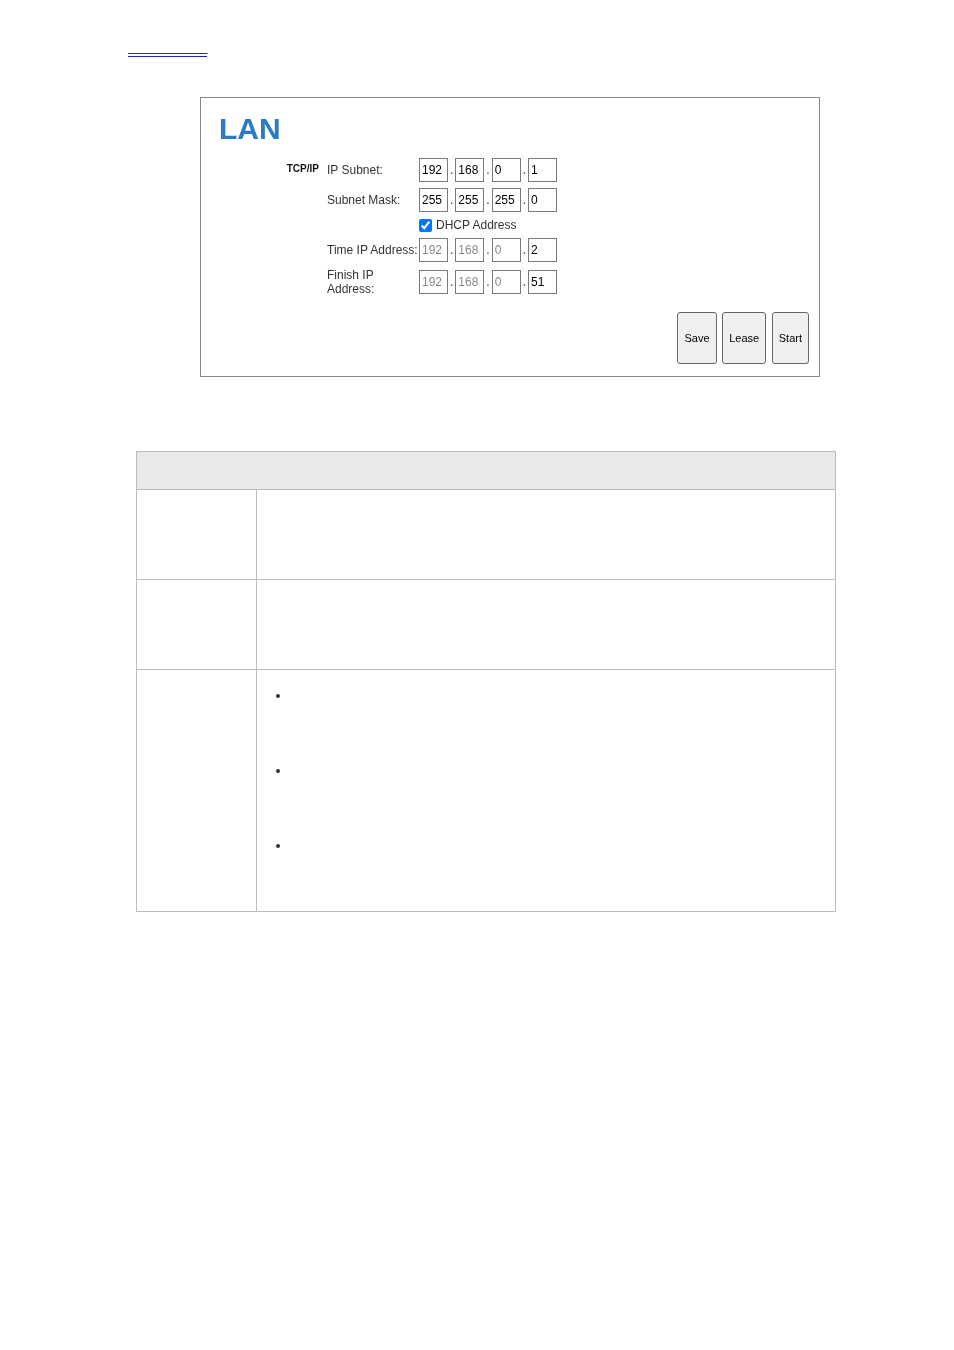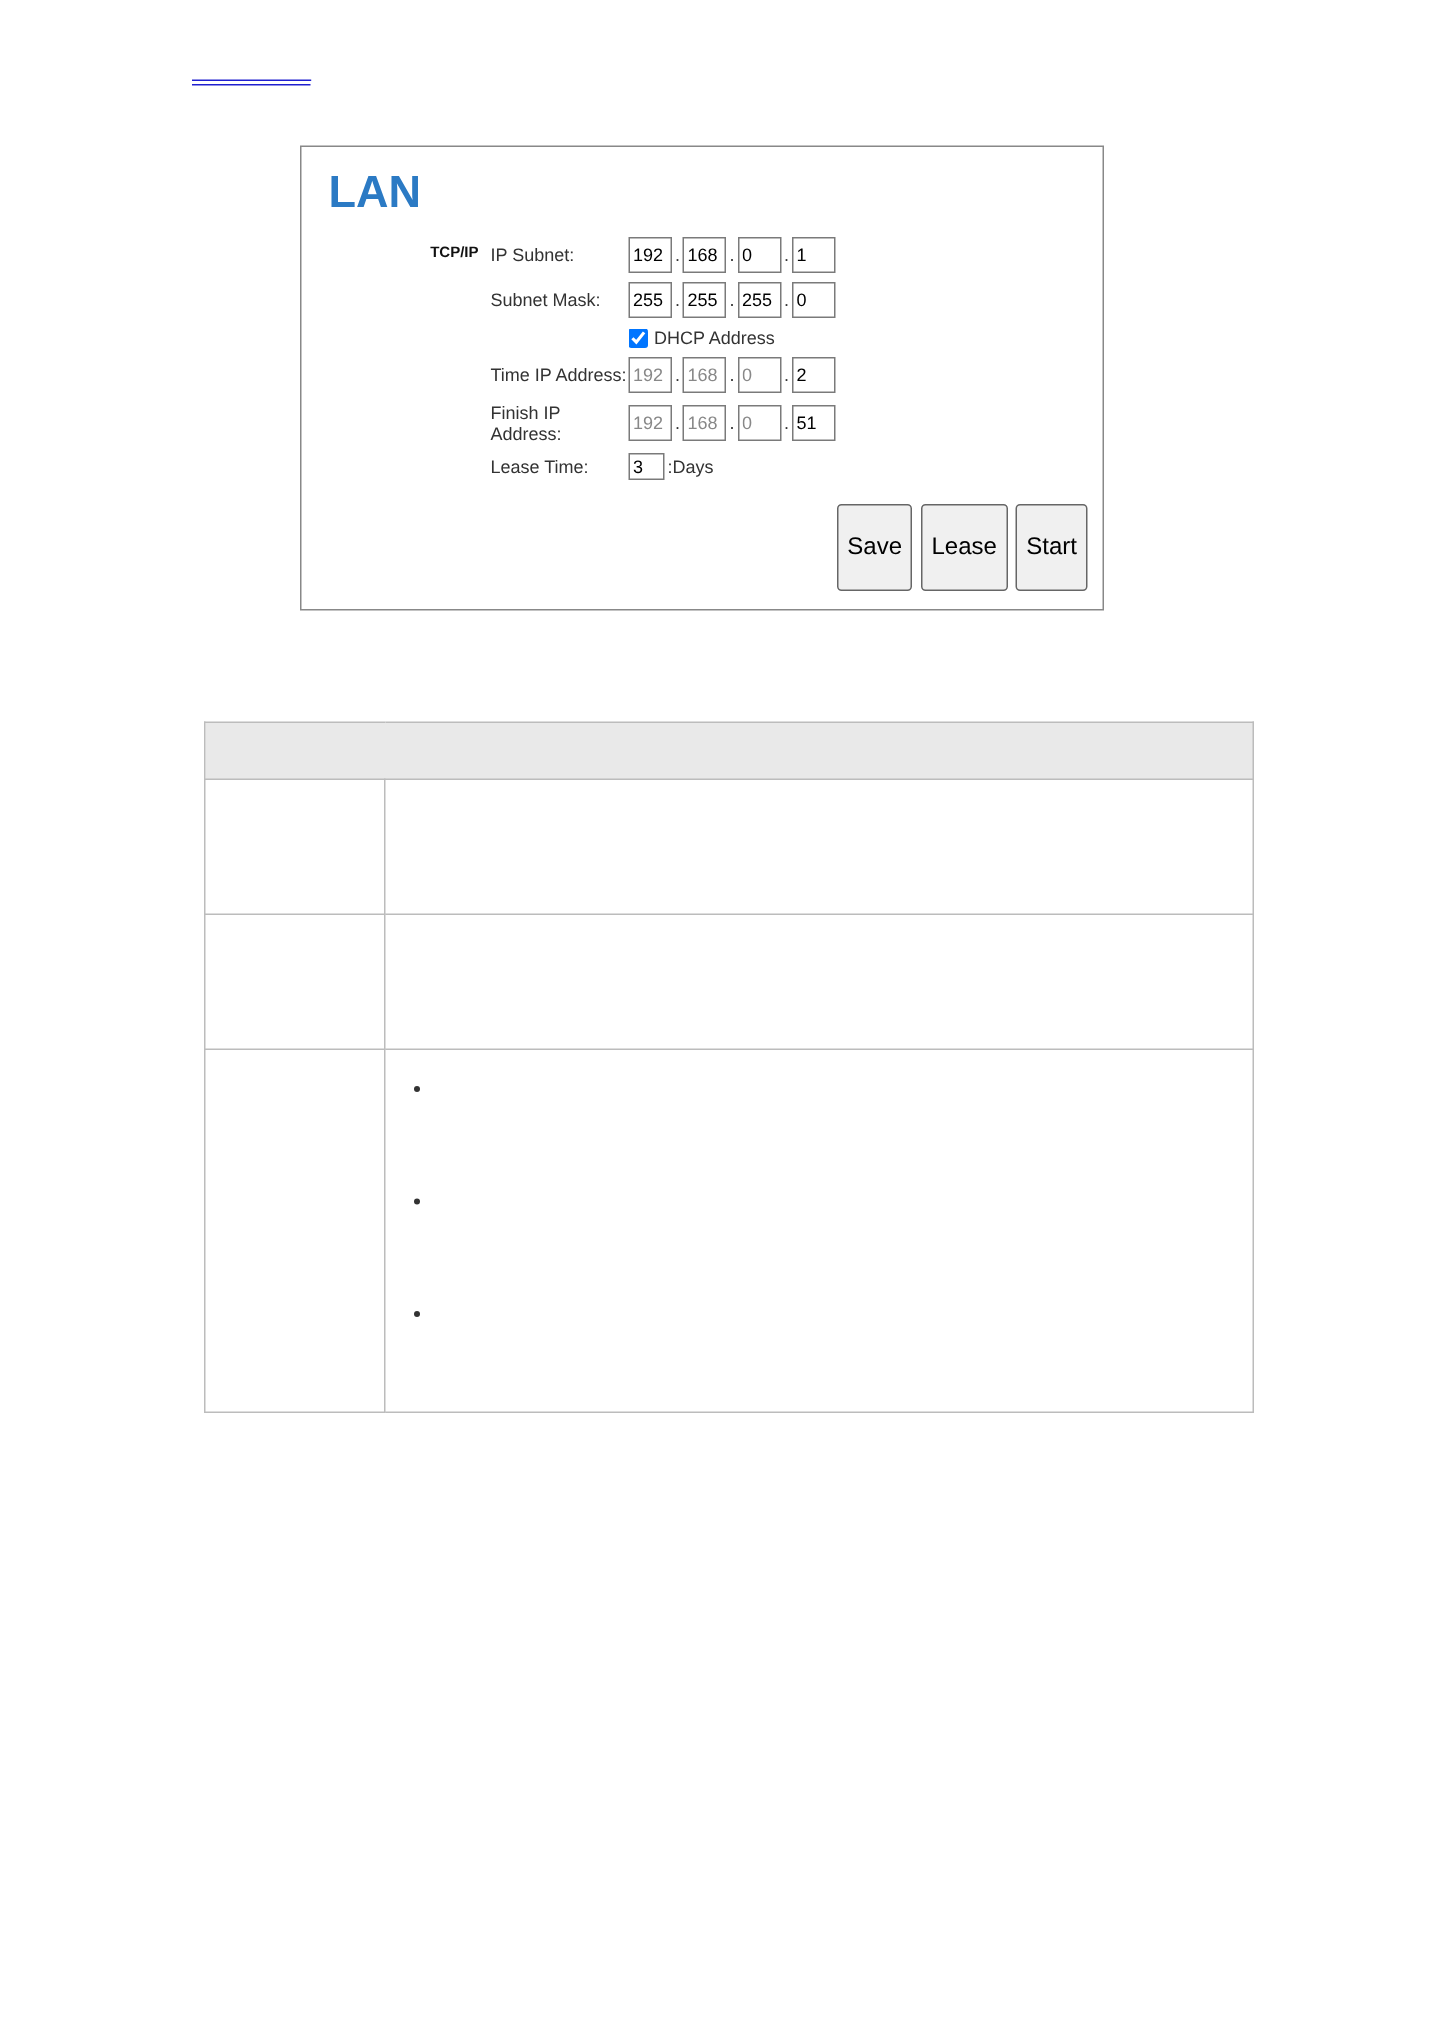--- a/index.html
+++ b/index.html
@@ -16,21 +16,21 @@
     color: #2020d0;
     text-decoration: underline;
     display: inline-block;
     margin: 0 0 40px 0;
     border-bottom: 1px solid #2020d0;
     padding-bottom: 1px;
     font-size: 13px;
   }
   .panel {
     border: 1px solid #888;
-    width: 536px;
+    width: 620px;
     margin-left: 72px;
     padding: 12px 10px 12px 18px;
     background: #fff;
     margin-bottom: 74px;
   }
   .panel-title {
     color: #2b7ac4;
     font-weight: bold;
     font-size: 30px;
     font-family: Arial, sans-serif;
@@ -57,21 +57,21 @@
     padding: 11px 2px;
     text-align: left;
     margin-right: 0;
   }
   .oct[disabled] { color: #888; background: #fff; }
   .dot { margin: 0 2px; }
   .cbx { margin: 0 4px 0 0; vertical-align: middle; }
   .lease-in { width: 24px; height: 18px; border: 1px solid #7a7a7a; font-size: 12px; padding: 1px 2px; }
   .btnbar { text-align: right; margin-top: 10px; }
   .btn {
-    font-size: 16px;
+    font-size: 11px;
     border: 1px solid #666;
     border-radius: 3px;
     padding: 19px 6px;
     background: #f0f0f0;
     margin-left: 2px;
     cursor: pointer;
   }
   table.info {
     width: 700px;
     border-collapse: collapse;
@@ -144,25 +144,20 @@
       <div class="field-row">
         <span class="field-label">Finish IP Address:</span>
         <input class="oct" disabled="" value="192" style="">
             <span class="dot">.</span>
         <input class="oct" disabled="" value="168" style="">
             <span class="dot">.</span>
         <input class="oct" disabled="" value="0" style="">
             <span class="dot">.</span>
         <input class="oct" value="51" style="">
       </div>
-      <div class="field-row">
-        <span class="field-label">Lease Time:</span>
-        <input class="lease-in" value="3" style="">
-        <span style="margin-left:2px;">:Days</span>
-      </div>
     </div>
   </div>
   <div class="btnbar">
     <button class="btn">Save</button>
     <button class="btn">Lease</button>
     <button class="btn">Start</button>
   </div>
 </div>
 
 

